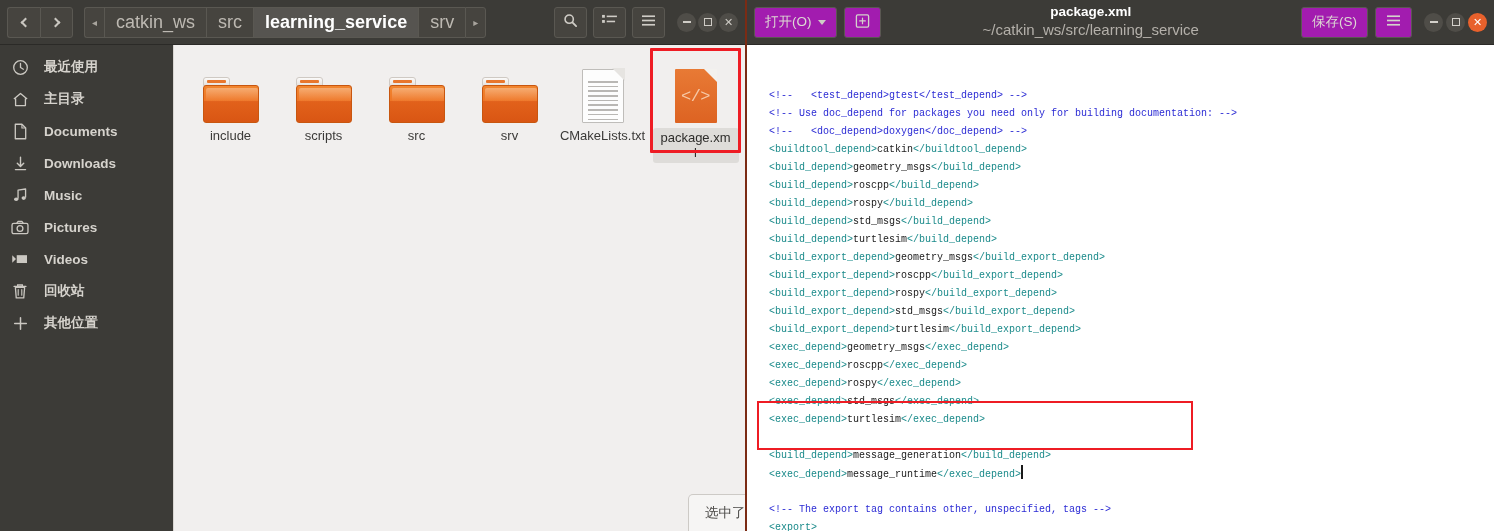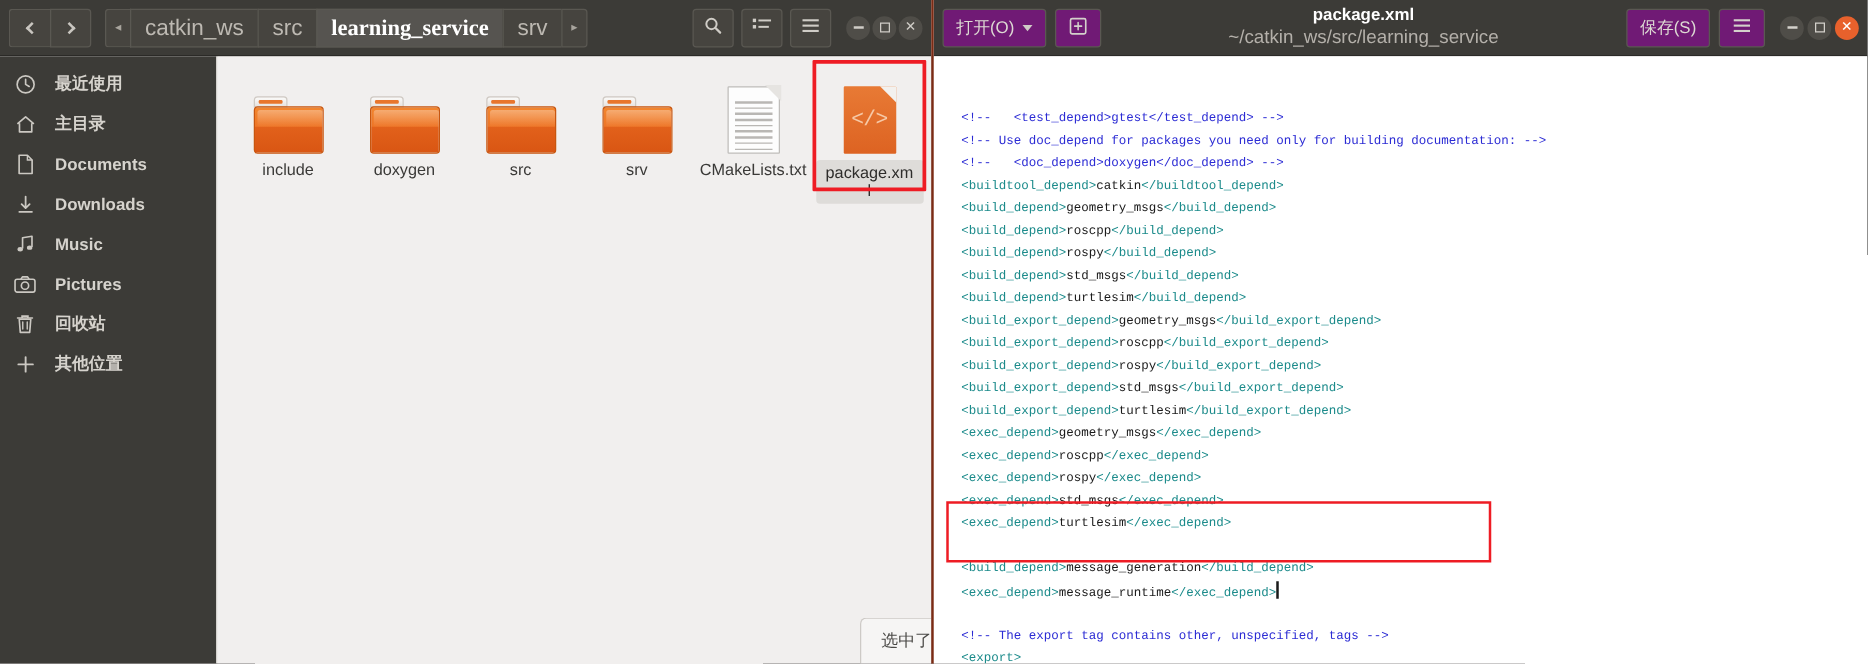--- a/index.html
+++ b/index.html
@@ -59,21 +59,20 @@
     cursor: default;
     white-space: nowrap;
   }
   .crumb:first-child { border-radius: 3px 0 0 3px; }
   .crumb:last-child  { border-radius: 0 3px 3px 0; border-right-width: 1px; }
   .crumb.arrow { padding: 0 7px; color: #a8a49d; font-size: 10px; }
   .crumb.active {
     background: #565450;
     color: #ffffff;
     font-weight: bold;
-    font-family: Liberation Serif, serif;
   }
   .fm-spacer { flex: 1; }
   .fm-right { display: flex; align-items: center; gap: 6px; }
 
   .wctl-group { display: flex; align-items: center; gap: 2px; margin-left: 6px; }
   .wctl {
     width: 19px; height: 19px; border-radius: 50%;
     background: #4f4d48;
     display: flex; align-items: center; justify-content: center;
   }
@@ -239,21 +238,21 @@
     height: 45px; min-height: 45px;
     background: #3c3b37;
     border-bottom: 1px solid #2b2a27;
     display: flex; align-items: center;
     padding: 0 7px;
     gap: 7px;
   }
   .ge-btn {
     height: 31px;
     padding: 0 10px;
-    background: #701a75;
+    background: #a21caf;
     border: 1px solid #5a5852;
     border-radius: 3px;
     display: flex; align-items: center; gap: 6px;
     color: #ddd9d3;
     font-size: 13.5px;
     cursor: default;
     white-space: nowrap;
   }
   .ge-btn .caret {
     width: 0; height: 0;
@@ -436,20 +435,29 @@
           <span class="si-icon">
             <svg width="18" height="15" viewBox="0 0 19 16">
                 <rect x="1" y="3.6" width="17" height="11" rx="1.8" fill="none" stroke="#cbc8c2" stroke-width="1.4"></rect>
                 <path d="M6 3.6l1.3-2h4.4l1.3 2" fill="none" stroke="#cbc8c2" stroke-width="1.4" stroke-linejoin="round"></path>
                 <circle cx="9.5" cy="9.1" r="3.1" fill="none" stroke="#cbc8c2" stroke-width="1.4"></circle>
               </svg>
           </span>
           <span>Pictures</span>
         </div>
 
+        <div class="side-item">
+          <span class="si-icon">
+            <svg width="18" height="14" viewBox="0 0 19 15">
+                <rect x="6" y="3.4" width="11" height="8.4" fill="#cbc8c2"></rect>
+                <path d="M1.2 3.4l4 4.1-4 4.1z" fill="#cbc8c2"></path>
+              </svg>
+          </span>
+          <span>Videos</span>
+        </div>
 
         <div class="side-item">
           <span class="si-icon">
             <svg width="16" height="17" viewBox="0 0 17 18">
                 <path d="M2.2 3.6h12.6M6 3.6V2h5v1.6" fill="none" stroke="#cbc8c2" stroke-width="1.4" stroke-linecap="round"></path>
                 <path d="M3.6 4.6h9.8l-.9 11.2H4.5z" fill="none" stroke="#cbc8c2" stroke-width="1.4" stroke-linejoin="round"></path>
                 <path d="M6.6 7v6M10.4 7v6" stroke="#cbc8c2" stroke-width="1.2" stroke-linecap="round"></path>
               </svg>
           </span>
           <span>回收站</span>
@@ -487,21 +495,21 @@
           <div class="file-cell">
             <div class="file-glyph">
               <div class="folder">
                   <div class="tab"></div>
                   <div class="tab-line"></div>
                   <div class="front">
                     <div class="gloss"></div>
                   </div>
                 </div>
             </div>
-            <div class="file-label">doxygen</div>
+            <div class="file-label">scripts</div>
           </div>
 
           <div class="file-cell">
             <div class="file-glyph">
               <div class="folder">
                   <div class="tab"></div>
                   <div class="tab-line"></div>
                   <div class="front">
                     <div class="gloss"></div>
                   </div>

